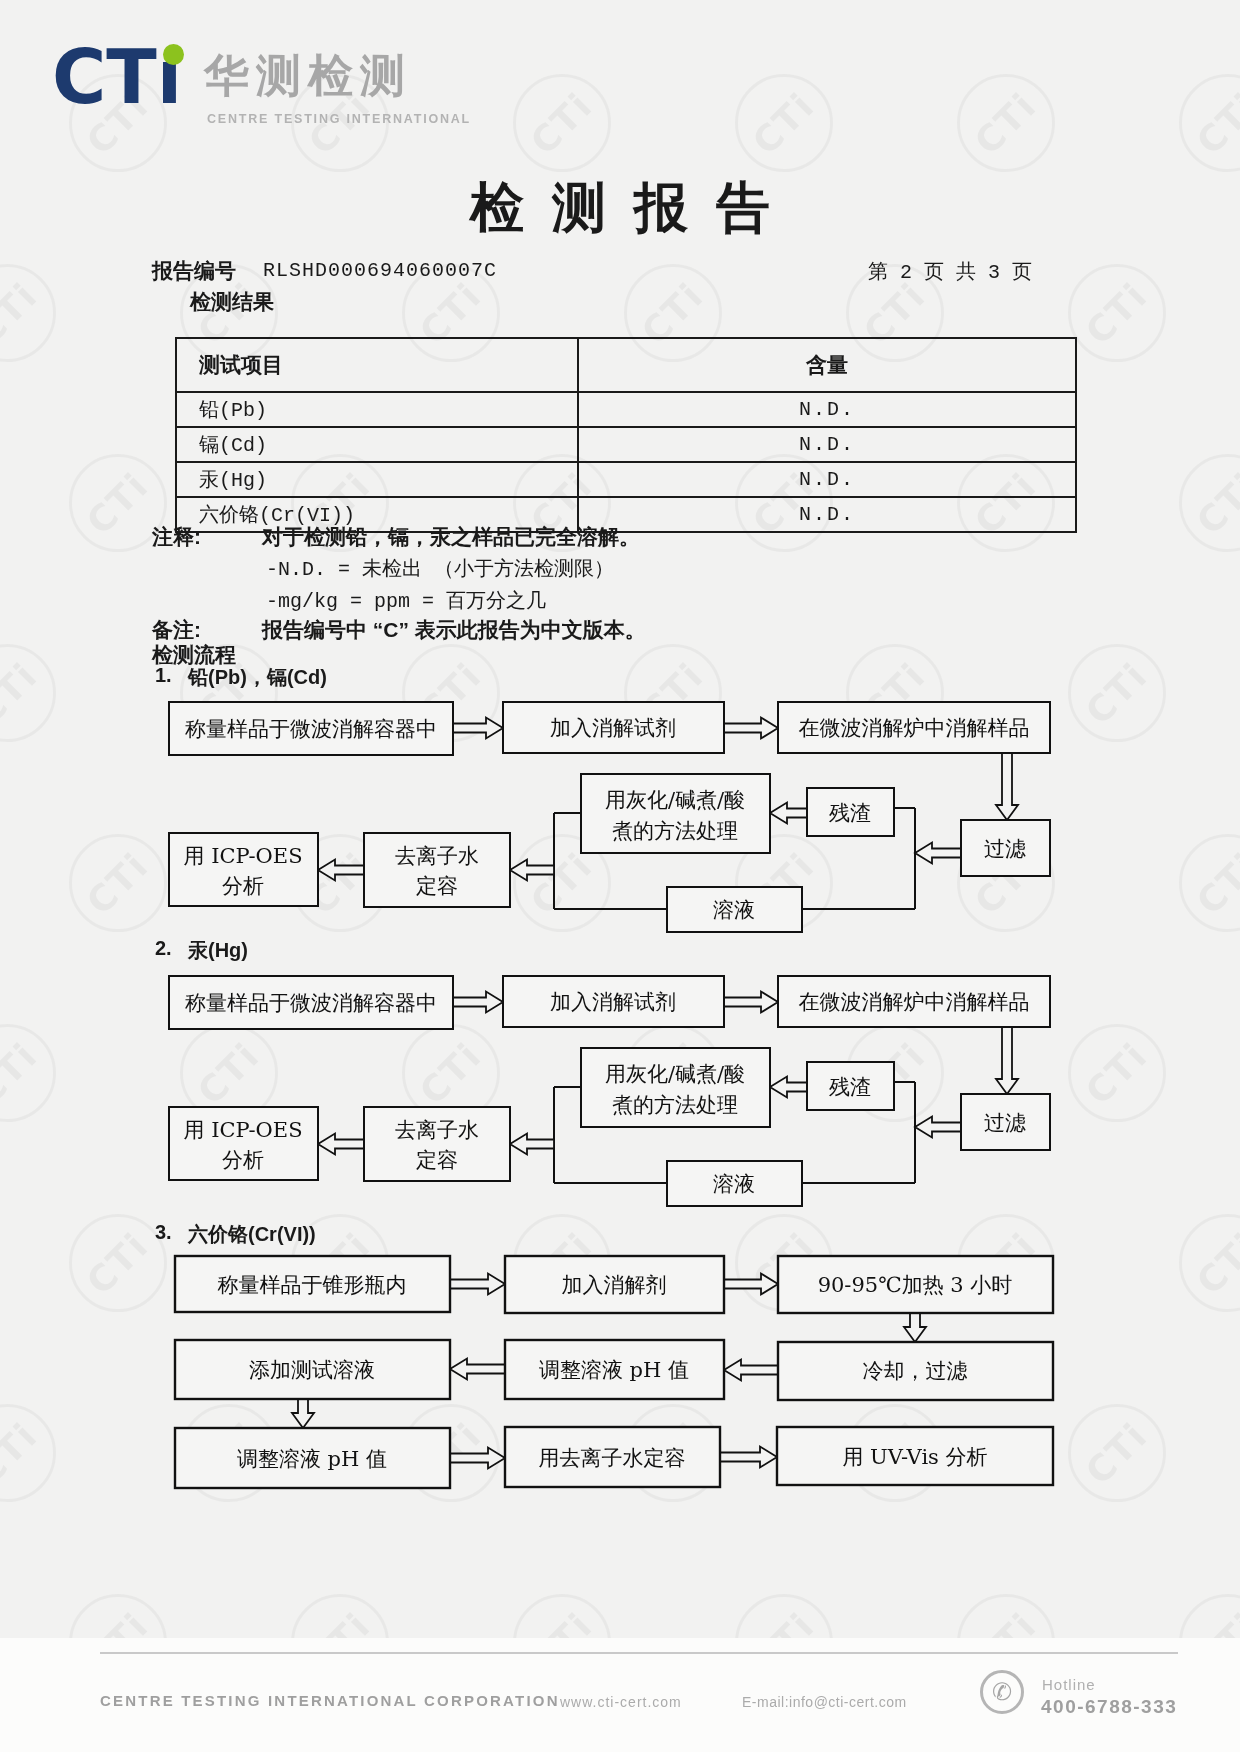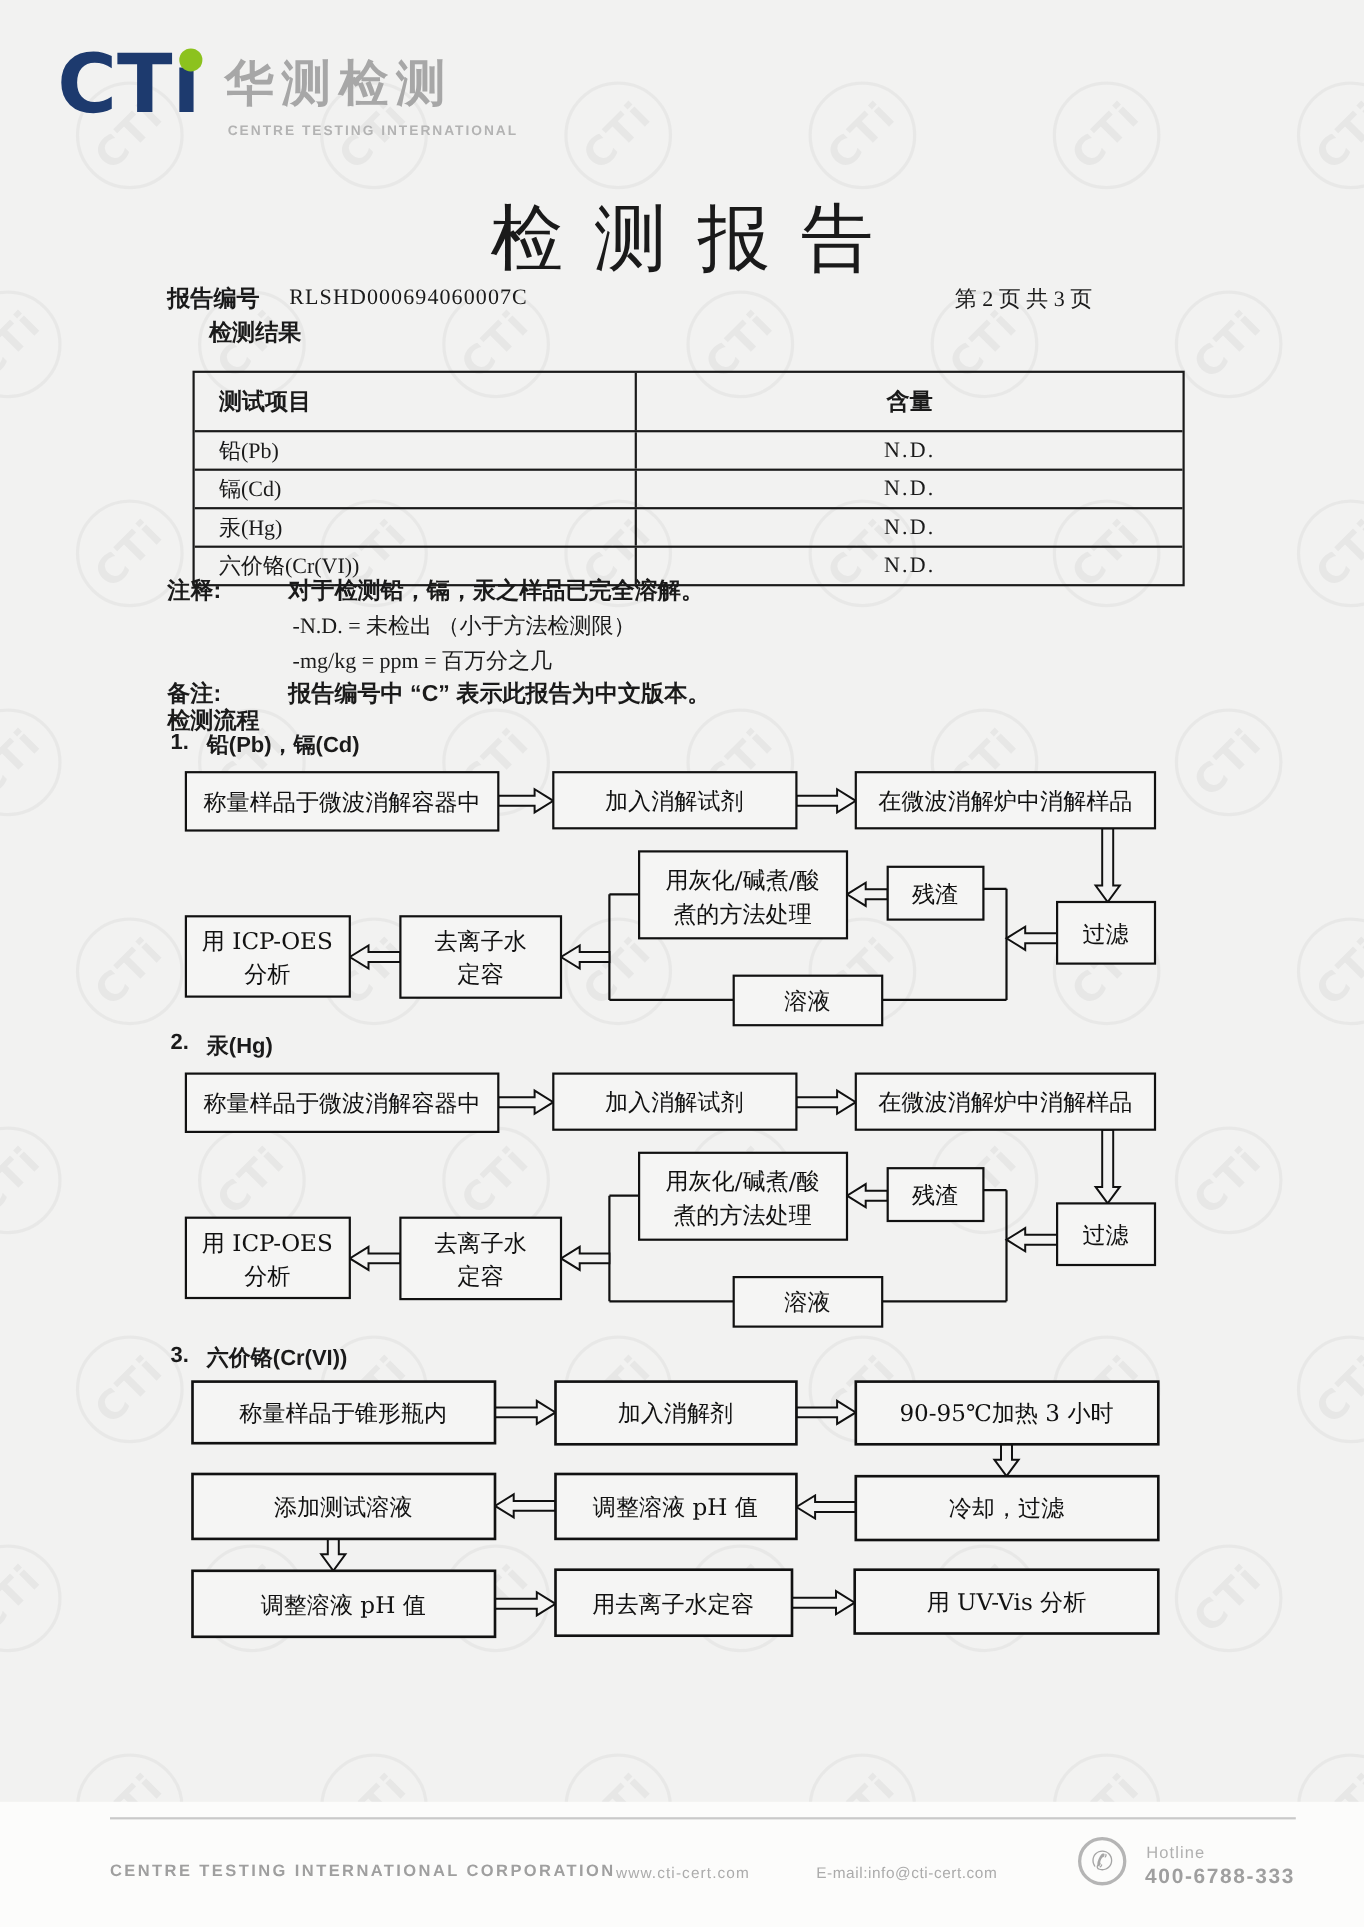--- a/index.html
+++ b/index.html
@@ -1,33 +1,33 @@
 <!DOCTYPE html>
 <html><head>
 <meta charset="utf-8">
 <style>
   html,body{margin:0;padding:0;background:#e8e8e8}
   #page{position:relative;width:1240px;height:1752px;background:#f2f2f1;overflow:hidden;
         font-family:"DejaVu Serif","Liberation Serif",serif;color:#1a1a1a}
   .abs{position:absolute}
   .hei{font-family:Liberation Sans, sans-serif;font-weight:bold}
-  .song{font-family:Liberation Serif, serif}
+  .song{font-family:Liberation Mono, monospace}
   
   .wm{position:absolute;width:92px;height:92px;border:3px solid #8f8f8f;border-radius:50%;
       opacity:.09;display:flex;align-items:center;justify-content:center;pointer-events:none}
   .wm span{font-family:"DejaVu Sans",sans-serif;font-weight:bold;font-size:36px;color:#808080;
       transform:rotate(-45deg);letter-spacing:2px}
   
   #logo-mark{left:52px;top:40px;font-family:"DejaVu Sans","Liberation Sans",sans-serif;
       font-weight:bold;font-size:74px;line-height:74px;color:#1d3a6e;letter-spacing:0px}
   #logo-dot{left:163px;top:44px;width:21px;height:21px;border-radius:50%;background:#8cc21e}
   #logo-cn{left:204px;top:52px;font-size:45px;line-height:48px;color:#a7a7a7;letter-spacing:7px}
   #logo-en{left:207px;top:112px;font-size:12.5px;color:#b3b3b3;letter-spacing:1.8px;font-weight:bold}
   
-  #doc-title{left:0;top:172px;width:1240px;text-align:center;font-size:66px;font-weight:normal;
+  #doc-title{left:0;top:172px;width:1240px;text-align:center;font-size:54px;font-weight:bold;
       letter-spacing:28px;text-indent:28px}
   .lbl{font-size:21px}
   
   #tbl{left:175px;top:337px;width:898px;border:2px solid #1a1a1a;background:transparent}
   .tr{display:flex;border-top:2px solid #1a1a1a}
   .tr:first-child{border-top:none}
   .td1{width:402px;border-right:2px solid #1a1a1a;display:flex;align-items:center;
       padding-left:22px;box-sizing:border-box}
   .td2{flex:1;display:flex;align-items:center;justify-content:center}
   .hrow{height:52px;font-size:21px}

